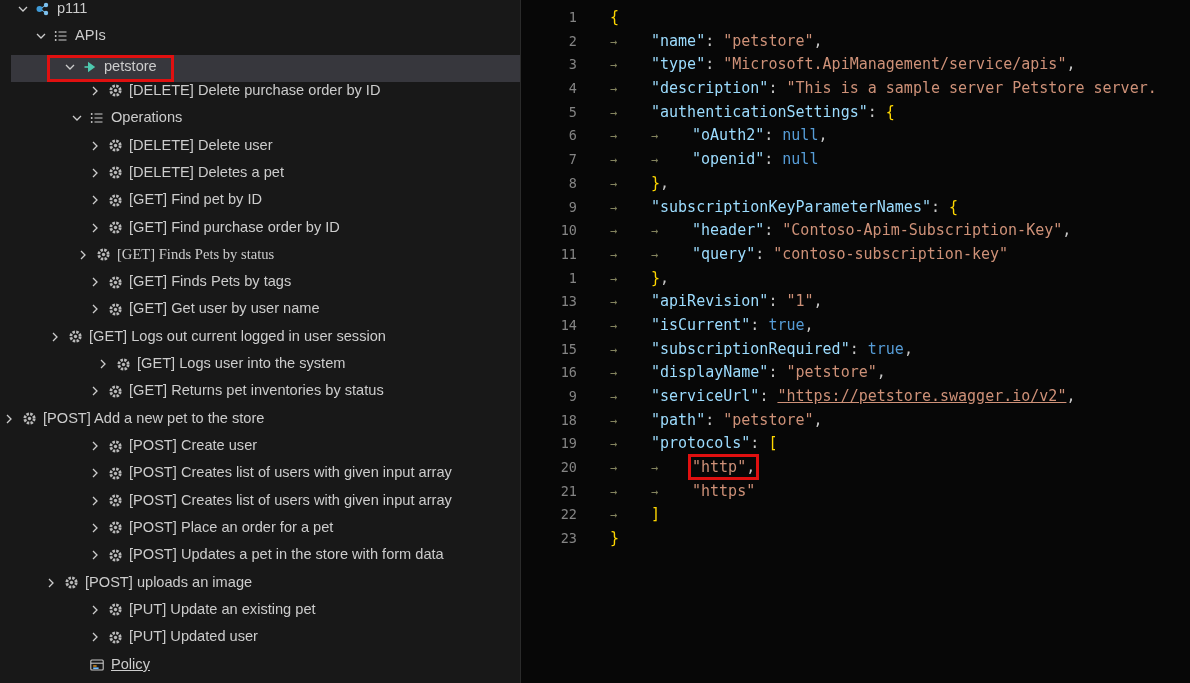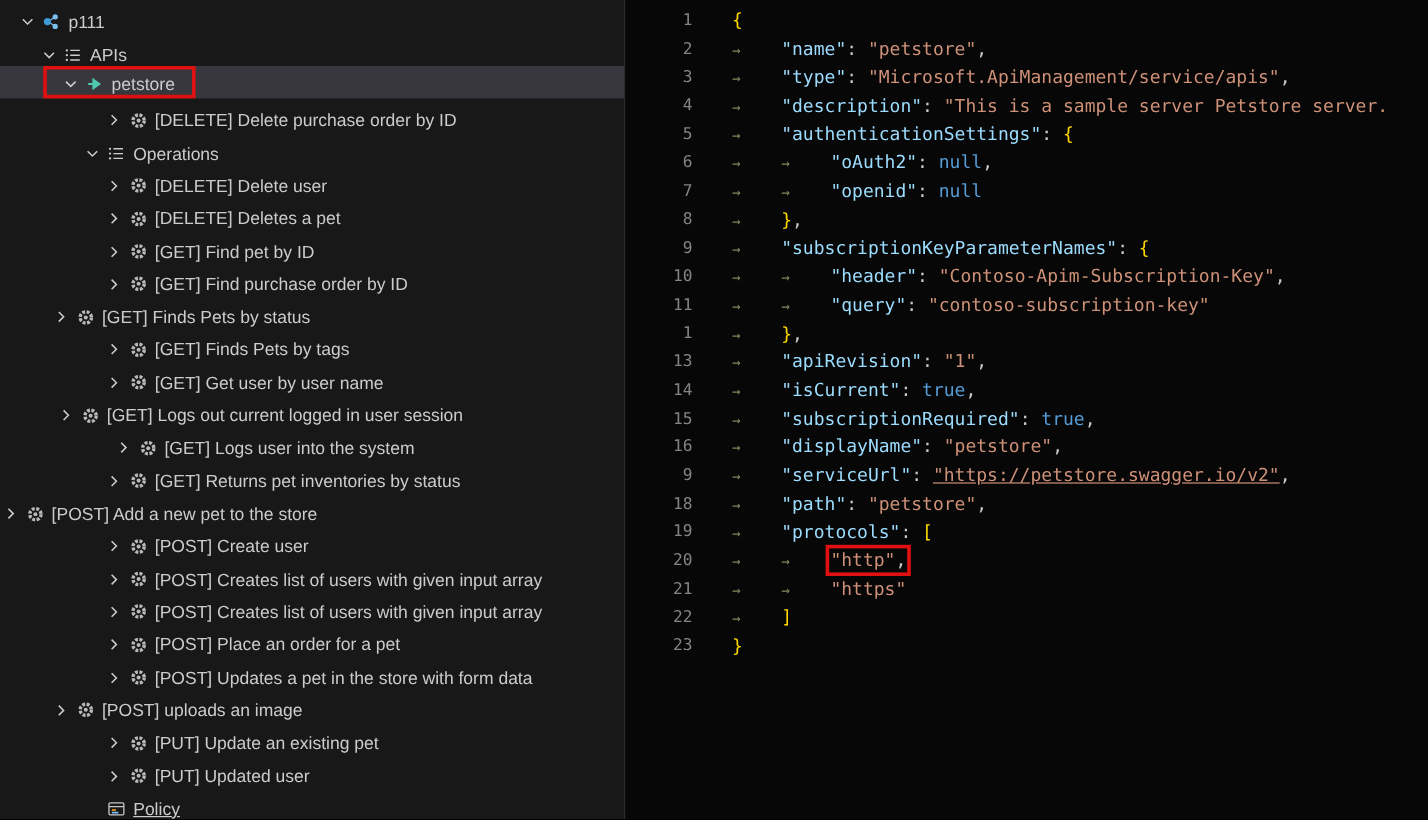--- a/index.html
+++ b/index.html
@@ -2,22 +2,22 @@
 <html style="--sidebar-bg: #181818; --editor-bg: #070707; --selected-row-bg: #37373d; --tree-text: #cccccc; --line-number: #848484; --json-key: #9cdcfe; --json-string: #ce9178; --json-keyword: #569cd6; --json-punct: #c8c8c8; --bracket-gold: #ffd700; --annotation-red: #e01010; --tab-marker: #83835e; --api-icon-teal: #4ec9b0; --apim-icon-blue: #3f9bd8; --policy-orange: #d18616;"><head>
 <meta charset="utf-8">
 <style>
   *{box-sizing:border-box;}
   html,body{margin:0;padding:0;background:#000;}
   .app{position:relative;width:1190px;height:683px;overflow:hidden;background:var(--editor-bg,#070707);font-family:"Liberation Sans",sans-serif;}
 
   
   .sidebar{position:absolute;top:0;left:0;bottom:0;width:520px;background:var(--sidebar-bg,#181818);overflow:hidden;}
   .row{display:flex;align-items:stretch;height:27.32px;color:var(--tree-text,#ccc);font-size:14.6px;white-space:nowrap;cursor:pointer;}
-  .row.selected{background:var(--selected-row-bg,#37373d);}
-  .rowwrap{display:inline-flex;align-items:flex-end;}
+  .row.selected{background:var(--selected-row-bg,#37373d);margin-left:11px;}
+  .rowwrap{display:inline-flex;align-items:flex-start;}
   .redwrap{border:3px solid var(--annotation-red,#e01010);margin-left:-14px;padding-left:11px;padding-right:14px;}
   .chev{width:18px;height:18px;flex:none;display:flex;align-items:center;justify-content:center;color:#cccccc;}
   .ticon{width:18px;height:18px;flex:none;display:flex;align-items:center;justify-content:center;margin:0 5px 0 2px;}
   .lbl{line-height:normal;}
 
   
   .editor{position:absolute;top:0;left:520px;right:0;bottom:0;background:var(--editor-bg,#070707);border-left:1px solid #2a2a2a;padding-top:6px;font-family:"DejaVu Sans Mono",monospace;font-size:15px;overflow:hidden;}
   .cline{display:flex;height:23.7px;line-height:23.7px;white-space:pre;}
   .lnum{flex:none;width:56px;text-align:right;color:var(--line-number,#848484);font-size:13.5px;}
   .ltext{padding-left:33px;}
@@ -187,21 +187,21 @@
             </span>
             <span class="ticon">
               <svg width="15" height="15" viewBox="0 0 16 16">
                 <circle cx="8" cy="8" r="5" fill="none" stroke="#b9b9b9" stroke-width="3" stroke-dasharray="2.6 1.35"></circle>
                 <circle cx="8" cy="8" r="1.8" fill="#b9b9b9"></circle>
               </svg>
             </span>
             <span class="lbl">[GET] Find purchase order by ID</span>
           </span>
         </div>
-        <div class="row" style="padding-left: 42px;">
+        <div class="row" style="padding-left: 74px; font-family: Liberation Serif, serif;">
           <span class="rowwrap">
             <span class="chev">
               <svg width="16" height="16" viewBox="0 0 16 16">
                 <path d="M6 4l4 4-4 4" fill="none" stroke="currentColor" stroke-width="1.3"></path>
               </svg>
             </span>
             <span class="ticon">
               <svg width="15" height="15" viewBox="0 0 16 16">
                 <circle cx="8" cy="8" r="5" fill="none" stroke="#b9b9b9" stroke-width="3" stroke-dasharray="2.6 1.35"></circle>
                 <circle cx="8" cy="8" r="1.8" fill="#b9b9b9"></circle>

